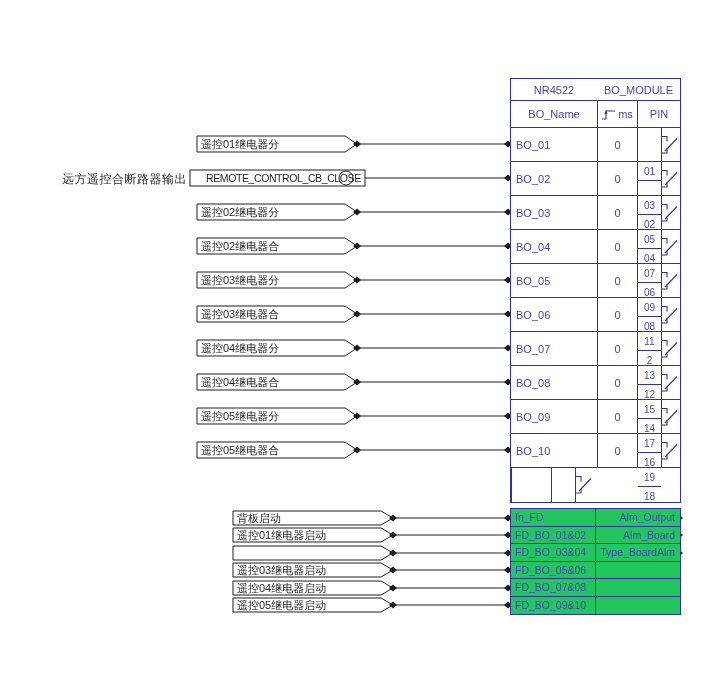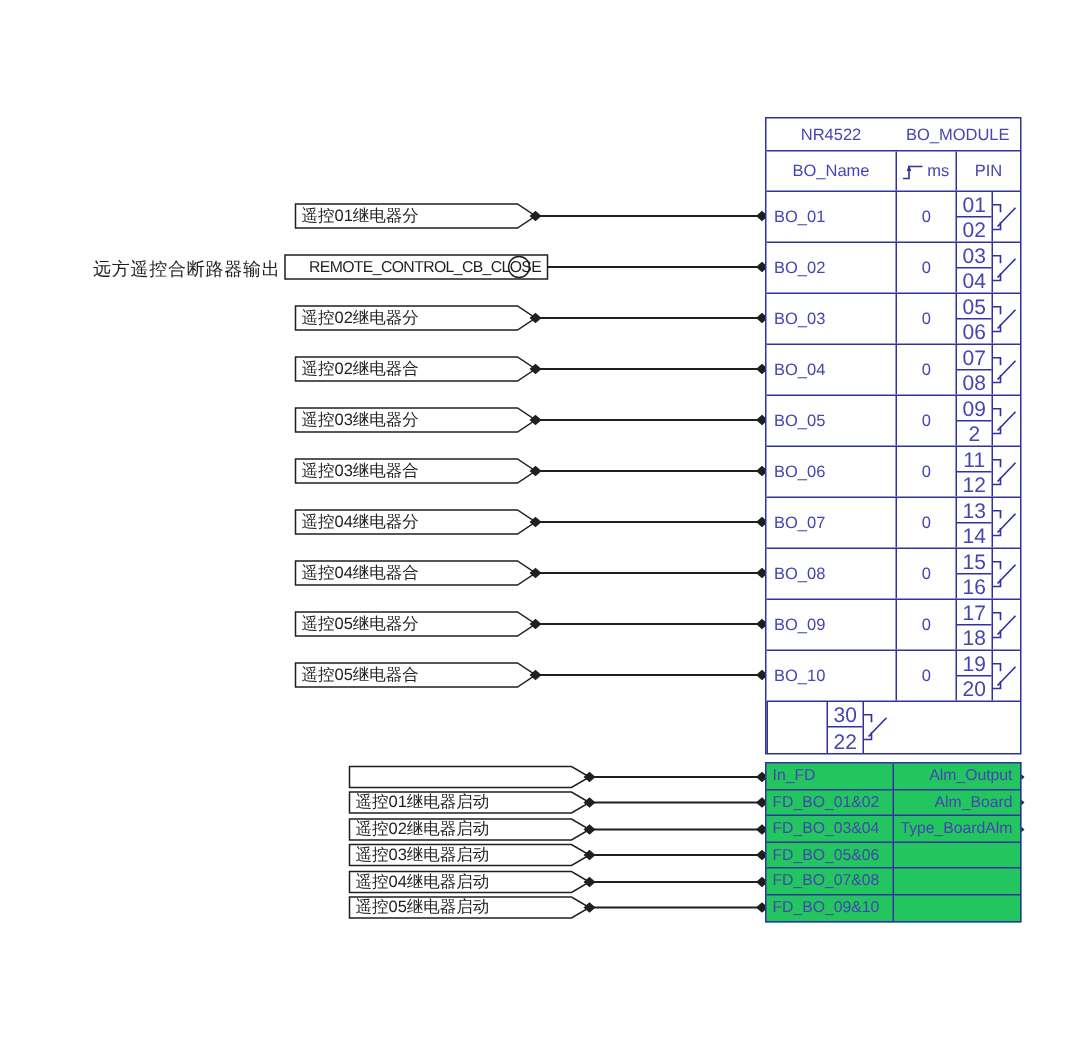--- a/index.html
+++ b/index.html
@@ -31,21 +31,21 @@
   .mh2{height:27px;display:flex;border-bottom:1px solid var(--line);}
   .mh2 .hn{width:86px;display:flex;align-items:center;justify-content:center;}
   .mh2 .hm{width:40px;border-left:1px solid var(--line);display:flex;align-items:center;justify-content:center;gap:1px;}
   .mh2 .hp{flex:1;border-left:1px solid var(--line);display:flex;align-items:center;justify-content:center;}
   .trow{height:34px;display:flex;border-bottom:1px solid var(--line);}
   .trow:last-child{border-bottom:none;}
   .cn{width:86px;padding-left:5px;display:flex;align-items:center;white-space:nowrap;}
   .cm{width:40px;border-left:1px solid var(--line);display:flex;align-items:center;justify-content:center;}
   .cp{flex:1;border-left:1px solid var(--line);position:relative;}
   .pincol{position:absolute;left:0;top:0;width:24px;height:100%;border-right:1px solid var(--line);}
-  .pinbox{height:50%;display:flex;align-items:center;justify-content:center;font-size:14px;}
+  .pinbox{height:50%;display:flex;align-items:center;justify-content:center;font-size:10px;margin-top:36px;}
   .pinbox:first-child{border-bottom:1px solid var(--line);}
   .contact{position:absolute;left:24px;top:0;}
 
   
   .sigtable{position:absolute;left:510px;top:508px;width:171px;background:#22c55e;
     border:1px solid var(--line);color:var(--blue);font-size:10.5px;}
   .srow{height:17.5px;display:flex;border-bottom:1px solid var(--line);}
   .srow:last-child{border-bottom:none;}
   .si{width:85px;border-right:1px solid var(--line);padding-left:4px;display:flex;align-items:center;white-space:nowrap;}
   .so{flex:1;display:flex;align-items:center;justify-content:flex-end;padding-right:5px;white-space:nowrap;}
@@ -100,22 +100,22 @@
   <div class="tagtext remote" style="top:170px">REMOTE_CONTROL_CB_CLOSE</div>
   <div class="tagtext" style="top:204px">遥控02继电器分</div>
   <div class="tagtext" style="top:238px">遥控02继电器合</div>
   <div class="tagtext" style="top:272px">遥控03继电器分</div>
   <div class="tagtext" style="top:306px">遥控03继电器合</div>
   <div class="tagtext" style="top:340px">遥控04继电器分</div>
   <div class="tagtext" style="top:374px">遥控04继电器合</div>
   <div class="tagtext" style="top:408px">遥控05继电器分</div>
   <div class="tagtext" style="top:442px">遥控05继电器合</div>
 
+  <div class="starttext" style="top:511px">背板启动</div>
   <div class="starttext" style="top:528px">遥控01继电器启动</div>
-  <div class="starttext" style="top:546px">遥控02继电器启动</div>
   <div class="starttext" style="top:563px">遥控03继电器启动</div>
   <div class="starttext" style="top:581px">遥控04继电器启动</div>
   <div class="starttext" style="top:598px">遥控05继电器启动</div>
 
   <div class="module">
     <div class="mh1">
       <span class="m">NR4522</span>
       <span class="t">BO_MODULE</span>
     </div>
     <div class="mh2">

